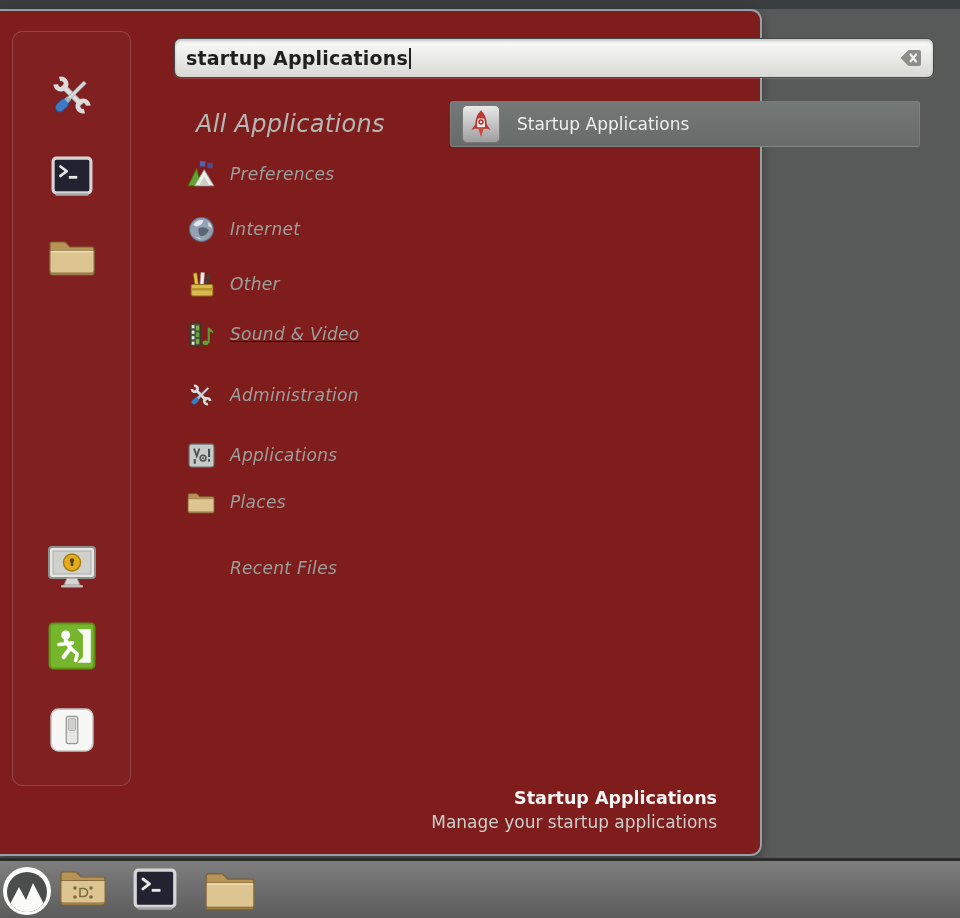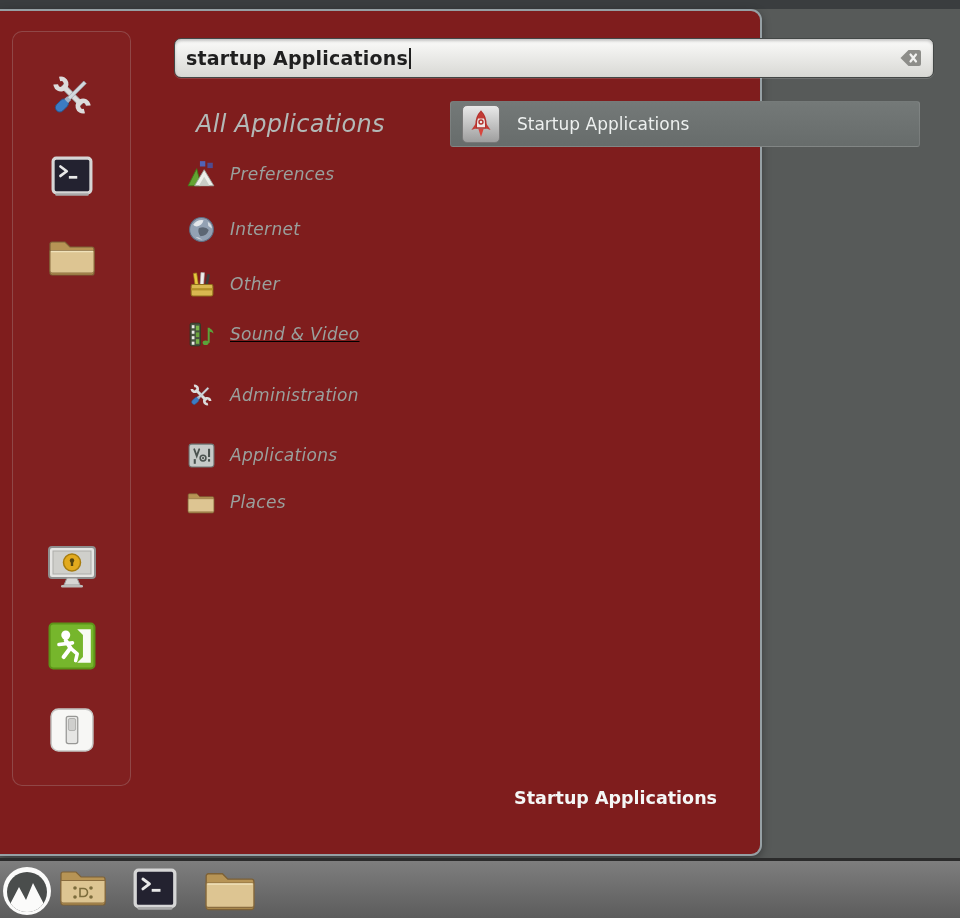--- a/index.html
+++ b/index.html
@@ -250,37 +250,42 @@
     <div class="cat-row" style="top:474px;">
       <span class="cat-icon">
         <svg width="28" height="23" viewBox="0 0 48 38">
           <path d="M2 6 a2 2 0 0 1 2 -2 h13 l5 5 h22 a2 2 0 0 1 2 2 v24 a2 2 0 0 1 -2 2 h-40 a2 2 0 0 1 -2 -2 z" fill="#b79455" stroke="#7d6136" stroke-width="1.2"></path>
           <path d="M2 12.5 h44 v20.5 a2 2 0 0 1 -2 2 h-40 a2 2 0 0 1 -2 -2 z" fill="#ddc592" stroke="#8a6d3f" stroke-width="1"></path>
         </svg>
       </span>
       <span class="cat-label">Places</span>
     </div>
 
+    <div class="cat-row" style="top:540px;">
+      <span class="cat-icon"></span>
+      <span class="cat-label">Recent Files</span>
+    </div>
 
     <div class="result">
       <span class="result-icon">
         <svg width="24" height="29" viewBox="0 0 24 28">
           <path d="M12 1 C8.5 4.5 7.2 9.5 7.2 14 L7.2 17.5 L16.8 17.5 L16.8 14 C16.8 9.5 15.5 4.5 12 1 z" fill="#efe9e7" stroke="#b3302c" stroke-width="1.6"></path>
           <path d="M12 1.4 C10.1 3.3 8.9 5.6 8.3 8 L15.7 8 C15.1 5.6 13.9 3.3 12 1.4 z" fill="#c23a34"></path>
           <circle cx="12" cy="11.5" r="2" fill="none" stroke="#b3302c" stroke-width="1.4"></circle>
           <path d="M7.2 12.5 L2.4 19.5 L7.2 17.8 z" fill="#c23a34"></path>
           <path d="M16.8 12.5 L21.6 19.5 L16.8 17.8 z" fill="#c23a34"></path>
           <path d="M9.4 18.5 L12 26.5 L14.6 18.5 z" fill="#d8453d"></path>
         </svg>
       </span>
       <span class="result-label">Startup Applications</span>
     </div>
 
     <div class="detail">
       <div class="detail-title">Startup Applications</div>
+      <div class="detail-sub">Manage your startup applications</div>
     </div>
   </div>
 
   <div class="taskbar">
 
     <div class="tb-btn" style="left:2px;top:7px;width:50px;height:50px;">
       <span>
         <svg width="50" height="50" viewBox="0 0 50 50">
           <defs>
               <clipPath id="logoclip">

